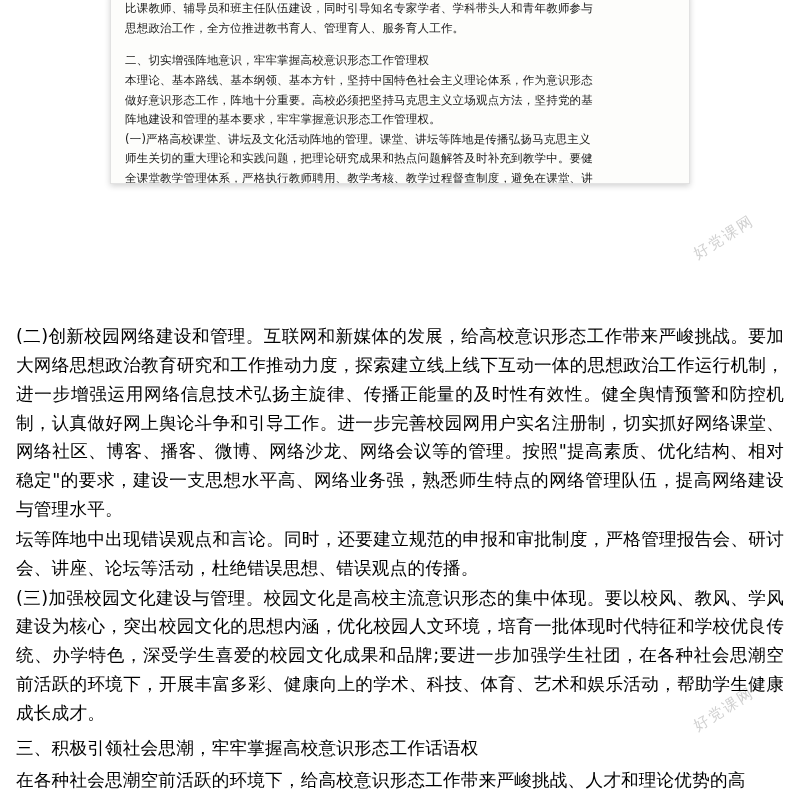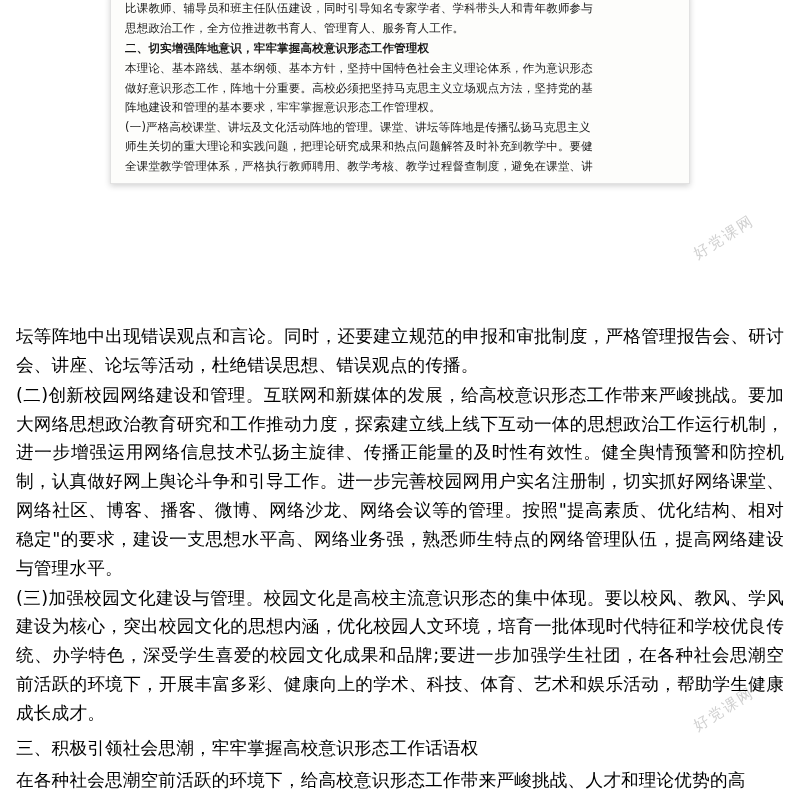--- a/index.html
+++ b/index.html
@@ -34,22 +34,22 @@
     line-height: 1.62;
     color: #1a1a1a;
     letter-spacing: 0.2px;
     text-align: justify;
   }
   .preview-inner p {
     margin: 0 0 1px 0;
     text-indent: 0;
   }
   .preview-inner p.heading {
-    font-weight: bold;
-    margin: 2px 0 1px 0;
+    font-weight: normal;
+    margin: 14px 0 1px 0;
   }
 
   
   .watermark {
     position: absolute;
     color: rgba(170,170,170,0.55);
     font-size: 15px;
     letter-spacing: 2px;
     transform: rotate(-32deg);
     user-select: none;
@@ -106,21 +106,21 @@
     <p>(一)严格高校课堂、讲坛及文化活动阵地的管理。课堂、讲坛等阵地是传播弘扬马克思主义</p>
     <p>师生关切的重大理论和实践问题，把理论研究成果和热点问题解答及时补充到教学中。要健</p>
     <p>全课堂教学管理体系，严格执行教师聘用、教学考核、教学过程督查制度，避免在课堂、讲</p>
   </div>
 </div>
 
 <div class="watermark wm-1">好党课网</div>
 <div class="watermark wm-2">好党课网</div>
 
 <div class="doc-body">
+  <p>(二)创新校园网络建设和管理。互联网和新媒体的发展，给高校意识形态工作带来严峻挑战。要加大网络思想政治教育研究和工作推动力度，探索建立线上线下互动一体的思想政治工作运行机制，进一步增强运用网络信息技术弘扬主旋律、传播正能量的及时性有效性。健全舆情预警和防控机制，认真做好网上舆论斗争和引导工作。进一步完善校园网用户实名注册制，切实抓好网络课堂、网络社区、博客、播客、微博、网络沙龙、网络会议等的管理。按照"提高素质、优化结构、相对稳定"的要求，建设一支思想水平高、网络业务强，熟悉师生特点的网络管理队伍，提高网络建设与管理水平。</p>
   <p>坛等阵地中出现错误观点和言论。同时，还要建立规范的申报和审批制度，严格管理报告会、研讨会、讲座、论坛等活动，杜绝错误思想、错误观点的传播。</p>
-  <p>(二)创新校园网络建设和管理。互联网和新媒体的发展，给高校意识形态工作带来严峻挑战。要加大网络思想政治教育研究和工作推动力度，探索建立线上线下互动一体的思想政治工作运行机制，进一步增强运用网络信息技术弘扬主旋律、传播正能量的及时性有效性。健全舆情预警和防控机制，认真做好网上舆论斗争和引导工作。进一步完善校园网用户实名注册制，切实抓好网络课堂、网络社区、博客、播客、微博、网络沙龙、网络会议等的管理。按照"提高素质、优化结构、相对稳定"的要求，建设一支思想水平高、网络业务强，熟悉师生特点的网络管理队伍，提高网络建设与管理水平。</p>
   <p>(三)加强校园文化建设与管理。校园文化是高校主流意识形态的集中体现。要以校风、教风、学风建设为核心，突出校园文化的思想内涵，优化校园人文环境，培育一批体现时代特征和学校优良传统、办学特色，深受学生喜爱的校园文化成果和品牌;要进一步加强学生社团，在各种社会思潮空前活跃的环境下，开展丰富多彩、健康向上的学术、科技、体育、艺术和娱乐活动，帮助学生健康成长成才。</p>
   <p class="section-heading">三、积极引领社会思潮，牢牢掌握高校意识形态工作话语权</p>
   <p>在各种社会思潮空前活跃的环境下，给高校意识形态工作带来严峻挑战、人才和理论优势的高</p>
   <p class="clipped">校，必须主动发声、释疑解惑，在多元多样多变的社会思潮中把握和引领方向，增强主流意</p>
 </div>
 
 <div class="bottom-fade"></div>
 
 </body></html>

